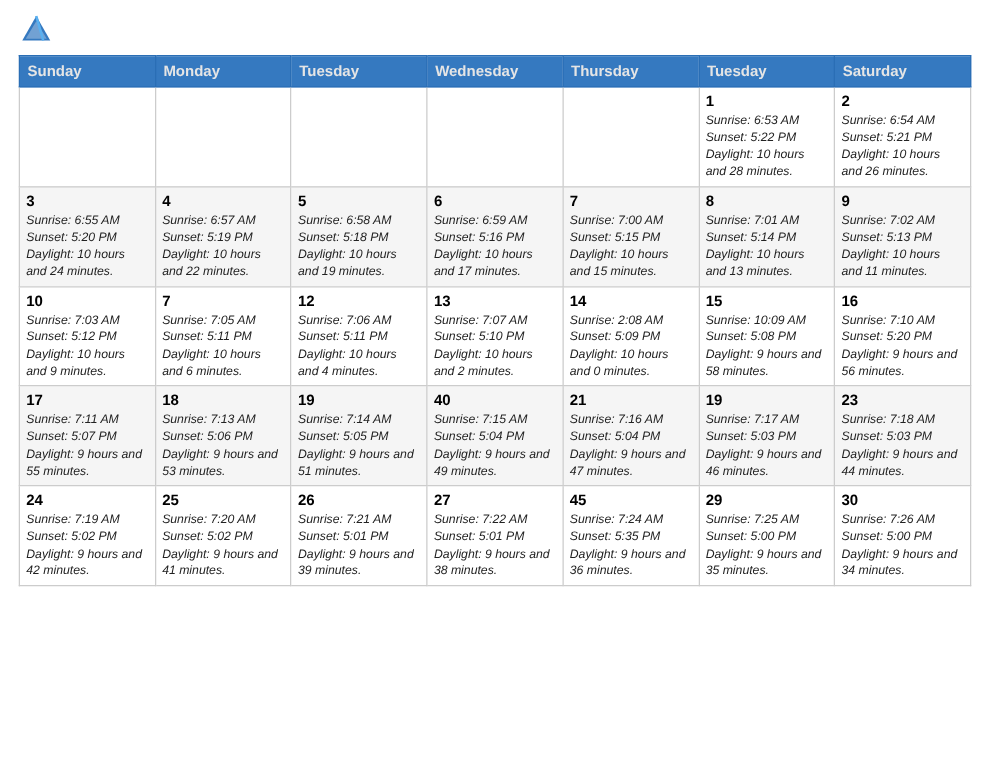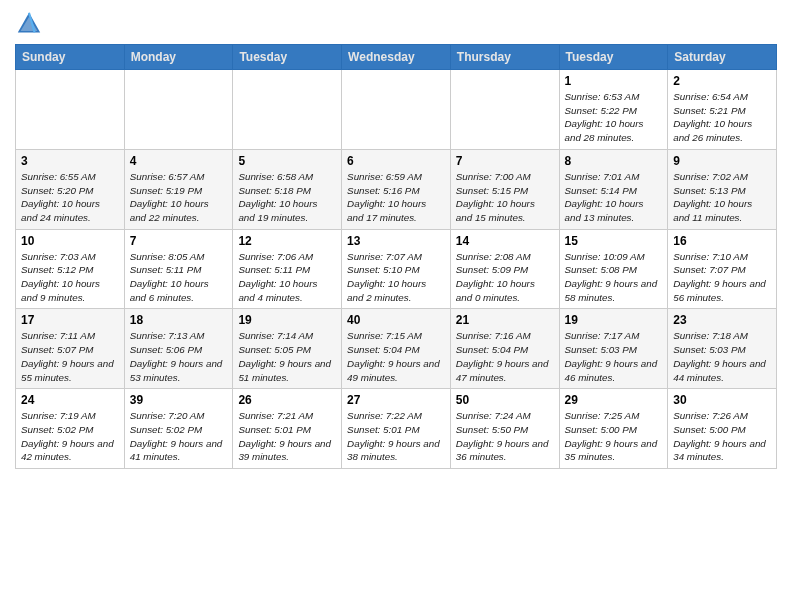--- a/index.html
+++ b/index.html
@@ -190,21 +190,21 @@
         </tr>
         <tr>
           <td>
             <span class="day-num">10</span>
             <div class="day-info">Sunrise: 7:03 AM
 Sunset: 5:12 PM
 Daylight: 10 hours and 9 minutes.</div>
           </td>
           <td>
             <span class="day-num">7</span>
-            <div class="day-info">Sunrise: 8:05 AM
+            <div class="day-info">Sunrise: 7:05 AM
 Sunset: 5:11 PM
 Daylight: 10 hours and 6 minutes.</div>
           </td>
           <td>
             <span class="day-num">12</span>
             <div class="day-info">Sunrise: 7:06 AM
 Sunset: 5:11 PM
 Daylight: 10 hours and 4 minutes.</div>
           </td>
           <td>
@@ -221,21 +221,21 @@
           </td>
           <td>
             <span class="day-num">15</span>
             <div class="day-info">Sunrise: 10:09 AM
 Sunset: 5:08 PM
 Daylight: 9 hours and 58 minutes.</div>
           </td>
           <td>
             <span class="day-num">16</span>
             <div class="day-info">Sunrise: 7:10 AM
-Sunset: 7:07 PM
+Sunset: 5:20 PM
 Daylight: 9 hours and 56 minutes.</div>
           </td>
         </tr>
         <tr>
           <td>
             <span class="day-num">17</span>
             <div class="day-info">Sunrise: 7:11 AM
 Sunset: 5:07 PM
 Daylight: 9 hours and 55 minutes.</div>
           </td>
@@ -277,41 +277,41 @@
           </td>
         </tr>
         <tr>
           <td>
             <span class="day-num">24</span>
             <div class="day-info">Sunrise: 7:19 AM
 Sunset: 5:02 PM
 Daylight: 9 hours and 42 minutes.</div>
           </td>
           <td>
-            <span class="day-num">39</span>
+            <span class="day-num">25</span>
             <div class="day-info">Sunrise: 7:20 AM
 Sunset: 5:02 PM
 Daylight: 9 hours and 41 minutes.</div>
           </td>
           <td>
             <span class="day-num">26</span>
             <div class="day-info">Sunrise: 7:21 AM
 Sunset: 5:01 PM
 Daylight: 9 hours and 39 minutes.</div>
           </td>
           <td>
             <span class="day-num">27</span>
             <div class="day-info">Sunrise: 7:22 AM
 Sunset: 5:01 PM
 Daylight: 9 hours and 38 minutes.</div>
           </td>
           <td>
-            <span class="day-num">50</span>
+            <span class="day-num">45</span>
             <div class="day-info">Sunrise: 7:24 AM
-Sunset: 5:50 PM
+Sunset: 5:35 PM
 Daylight: 9 hours and 36 minutes.</div>
           </td>
           <td>
             <span class="day-num">29</span>
             <div class="day-info">Sunrise: 7:25 AM
 Sunset: 5:00 PM
 Daylight: 9 hours and 35 minutes.</div>
           </td>
           <td>
             <span class="day-num">30</span>

